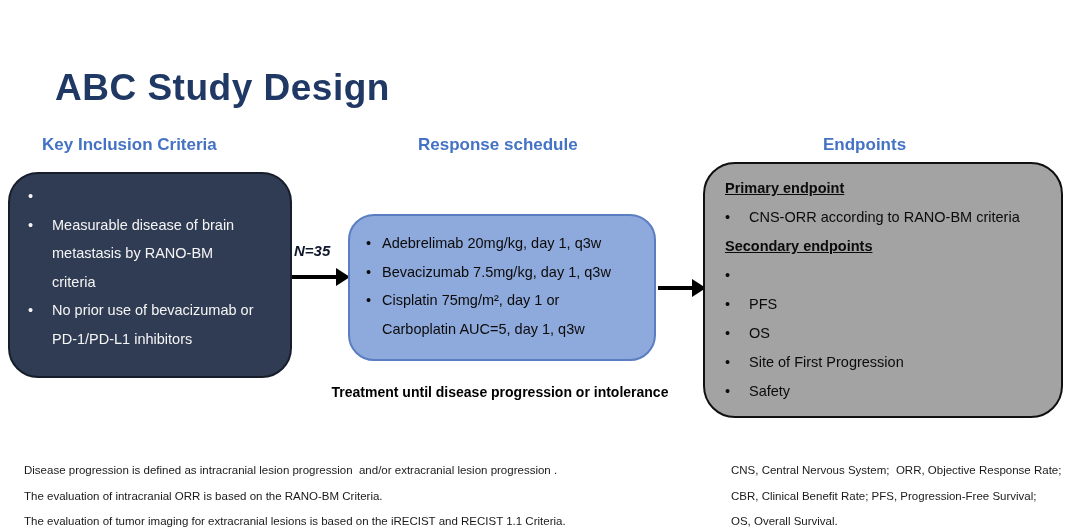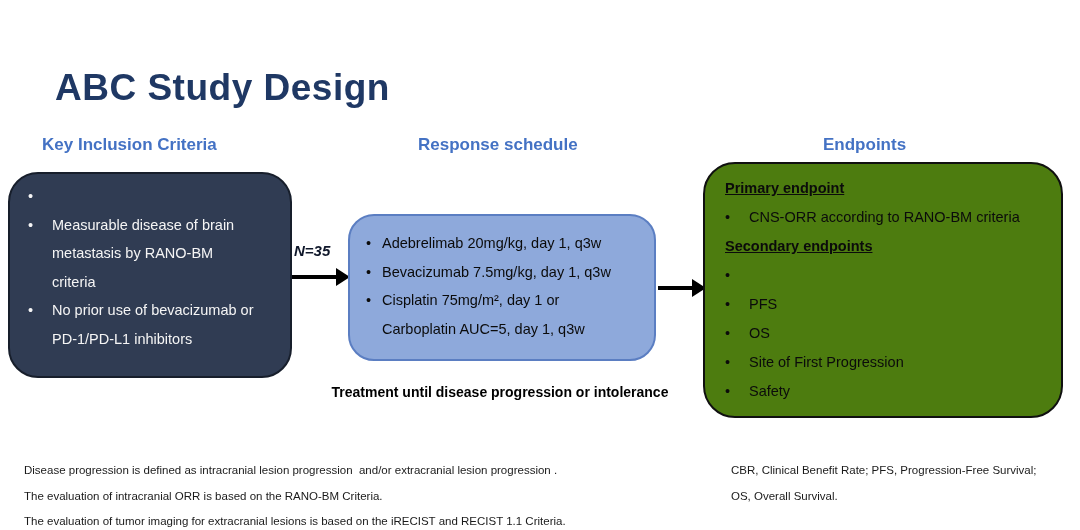--- a/index.html
+++ b/index.html
@@ -10,21 +10,21 @@
   .col-header{position:absolute;top:135px;font-size:17px;font-weight:bold;color:#4472C4;white-space:nowrap;}
   .hdr-inclusion{left:42px;text-align:center;}
   .hdr-treatment{left:418px;}
   .hdr-endpoints{left:823px;}
 
   .box{position:absolute;box-sizing:border-box;}
   .box-inclusion{left:8px;top:172px;width:284px;height:206px;background:#303C53;
                  border:2px solid #171e2b;border-radius:30px;padding:8px 10px 6px 18px;}
   .box-treatment{left:348px;top:214px;width:308px;height:147px;background:#8EA9DB;
                  border:2px solid #5B7EC2;border-radius:26px;padding:13px 8px 6px 16px;}
-  .box-endpoints{left:703px;top:162px;width:360px;height:256px;background:#4d7c0f;
+  .box-endpoints{left:703px;top:162px;width:360px;height:256px;background:#a3a3a3;
                  border:2px solid #101010;border-radius:32px;padding:10px 10px 6px 20px;}
 
   ul.blist{list-style:none;margin:0;padding:0;}
   ul.blist li{display:flex;align-items:flex-start;}
   .dot{flex:0 0 24px;text-align:left;}
   .btext{white-space:pre-wrap;}
   .box-inclusion ul.blist{font-size:14.5px;line-height:28.5px;color:#F5F5F5;}
   .box-treatment ul.blist{font-size:14.5px;line-height:28.5px;color:#0b0b0b;}
   .box-treatment .dot{flex:0 0 16px;}
   .box-endpoints{font-size:14.5px;line-height:29px;color:#0b0b0b;}
@@ -146,17 +146,18 @@
 
   <div class="caption">Treatment until disease progression or intolerance</div>
 
   <div class="footnote fn-left">
     <div>Disease progression is defined as intracranial lesion progression  and/or extracranial lesion progression .</div>
     <div>The evaluation of intracranial ORR is based on the RANO-BM Criteria.</div>
     <div>The evaluation of tumor imaging for extracranial lesions is based on the iRECIST and RECIST 1.1 Criteria.</div>
   </div>
 
   <div class="footnote fn-right">
+    <div>CNS, Central Nervous System;  ORR, Objective Response Rate;</div>
     <div>CBR, Clinical Benefit Rate; PFS, Progression-Free Survival;</div>
     <div>OS, Overall Survival.</div>
   </div>
 
 </div>
 
 </body></html>

